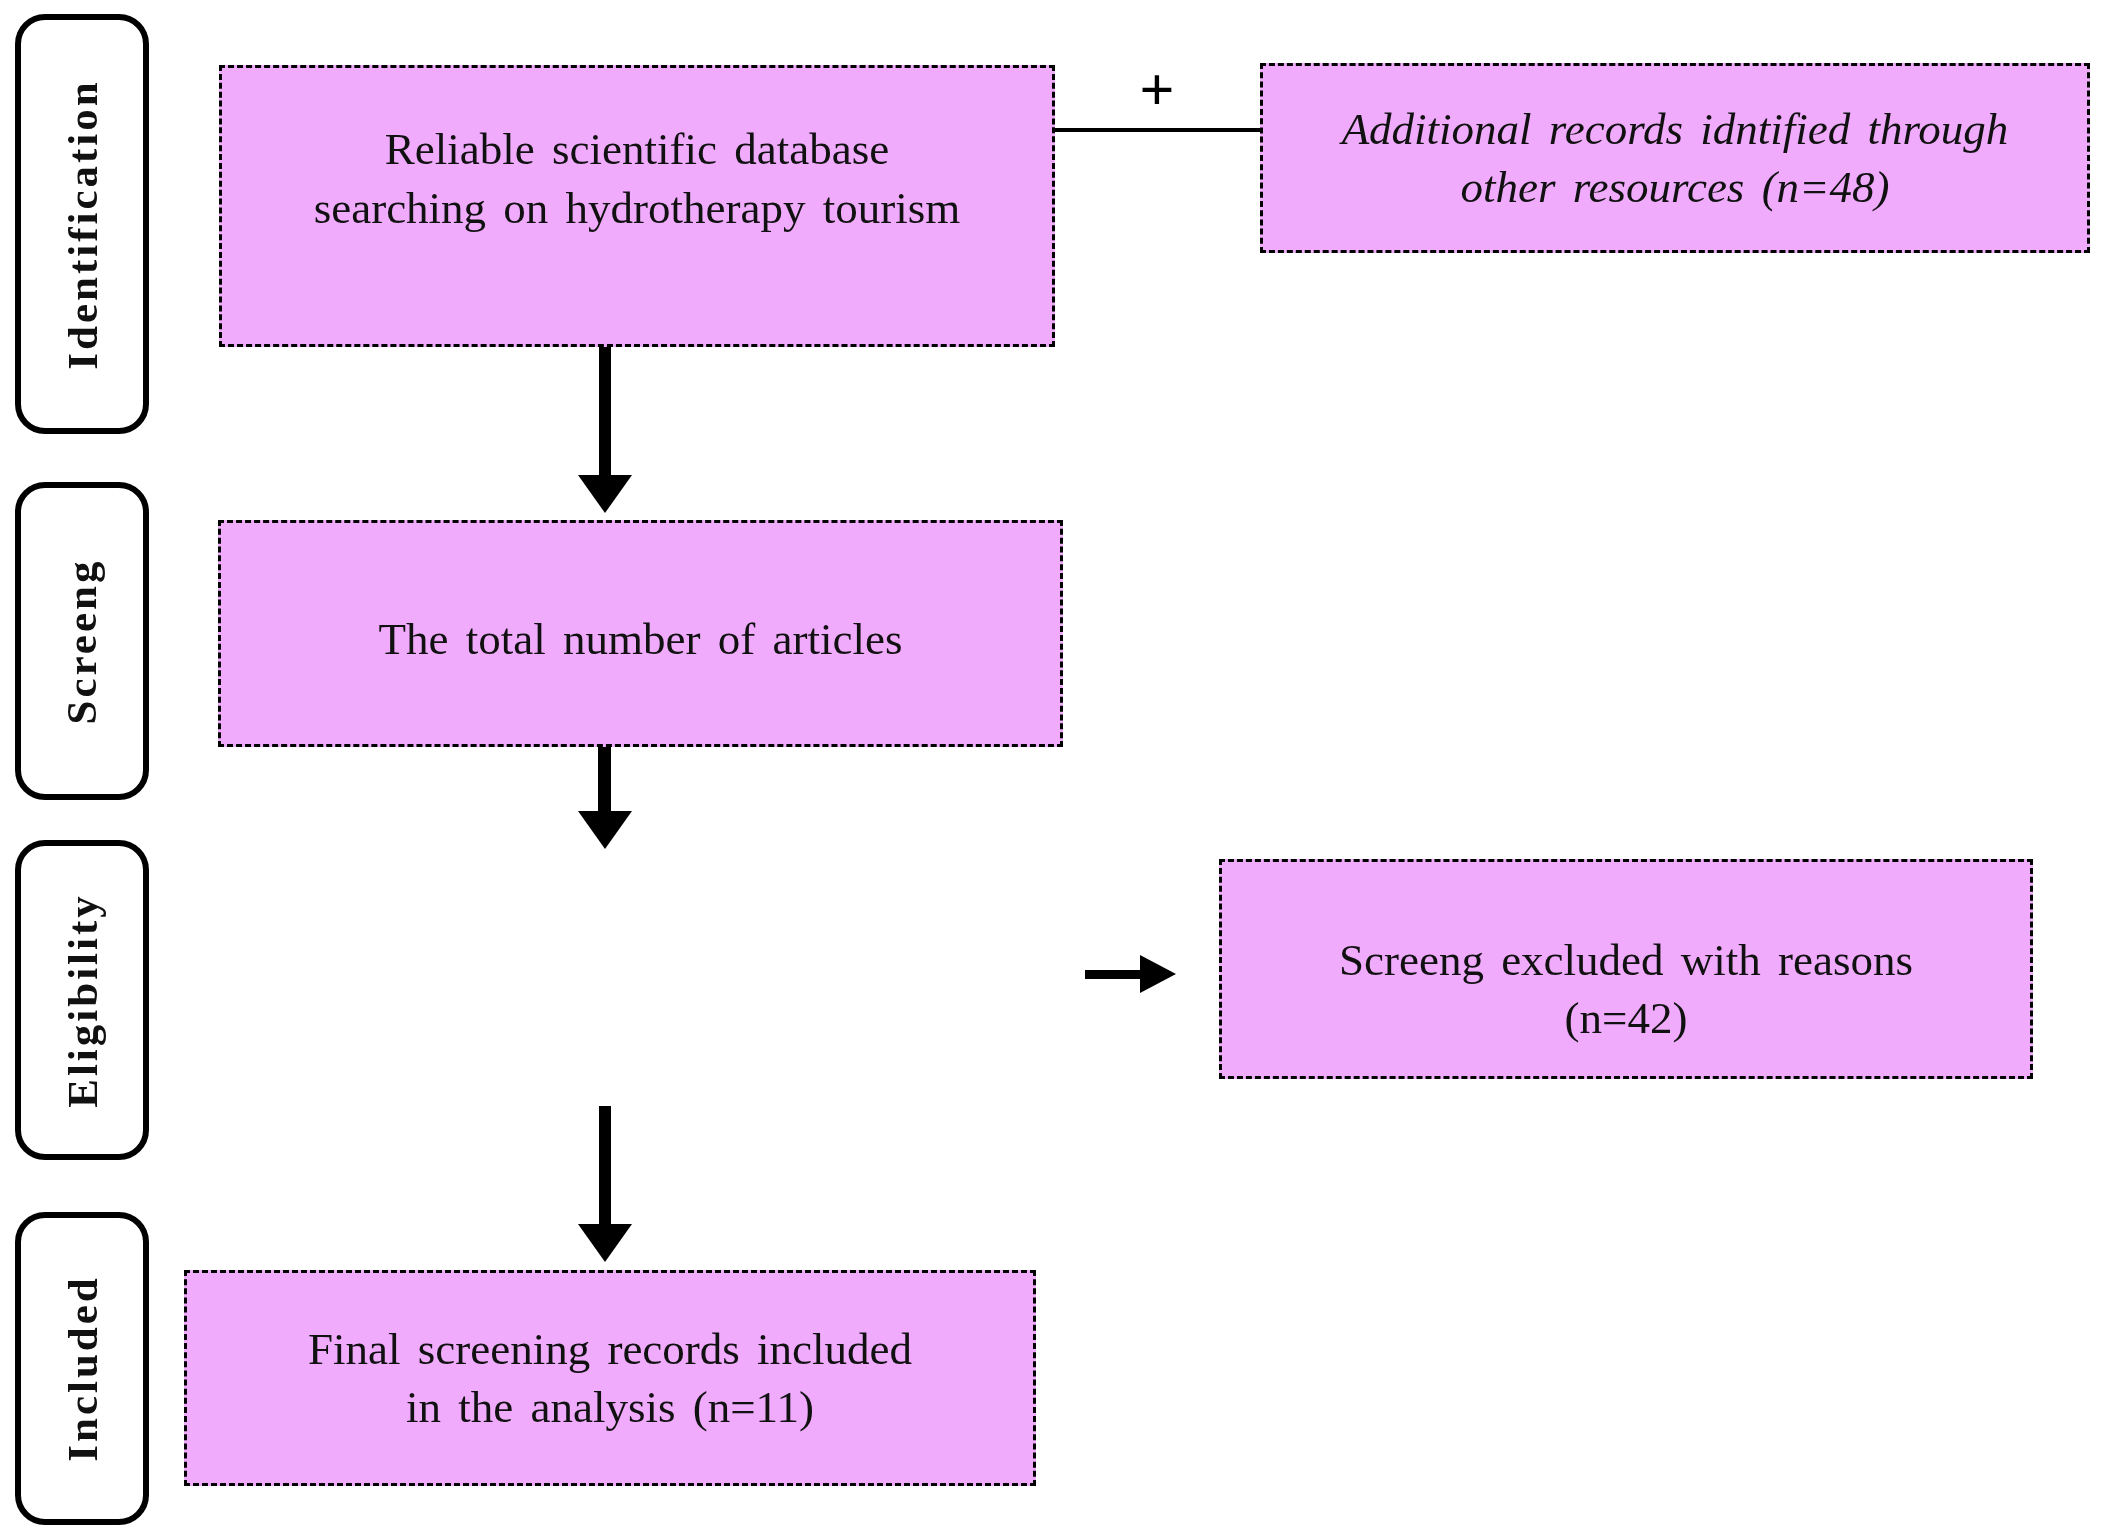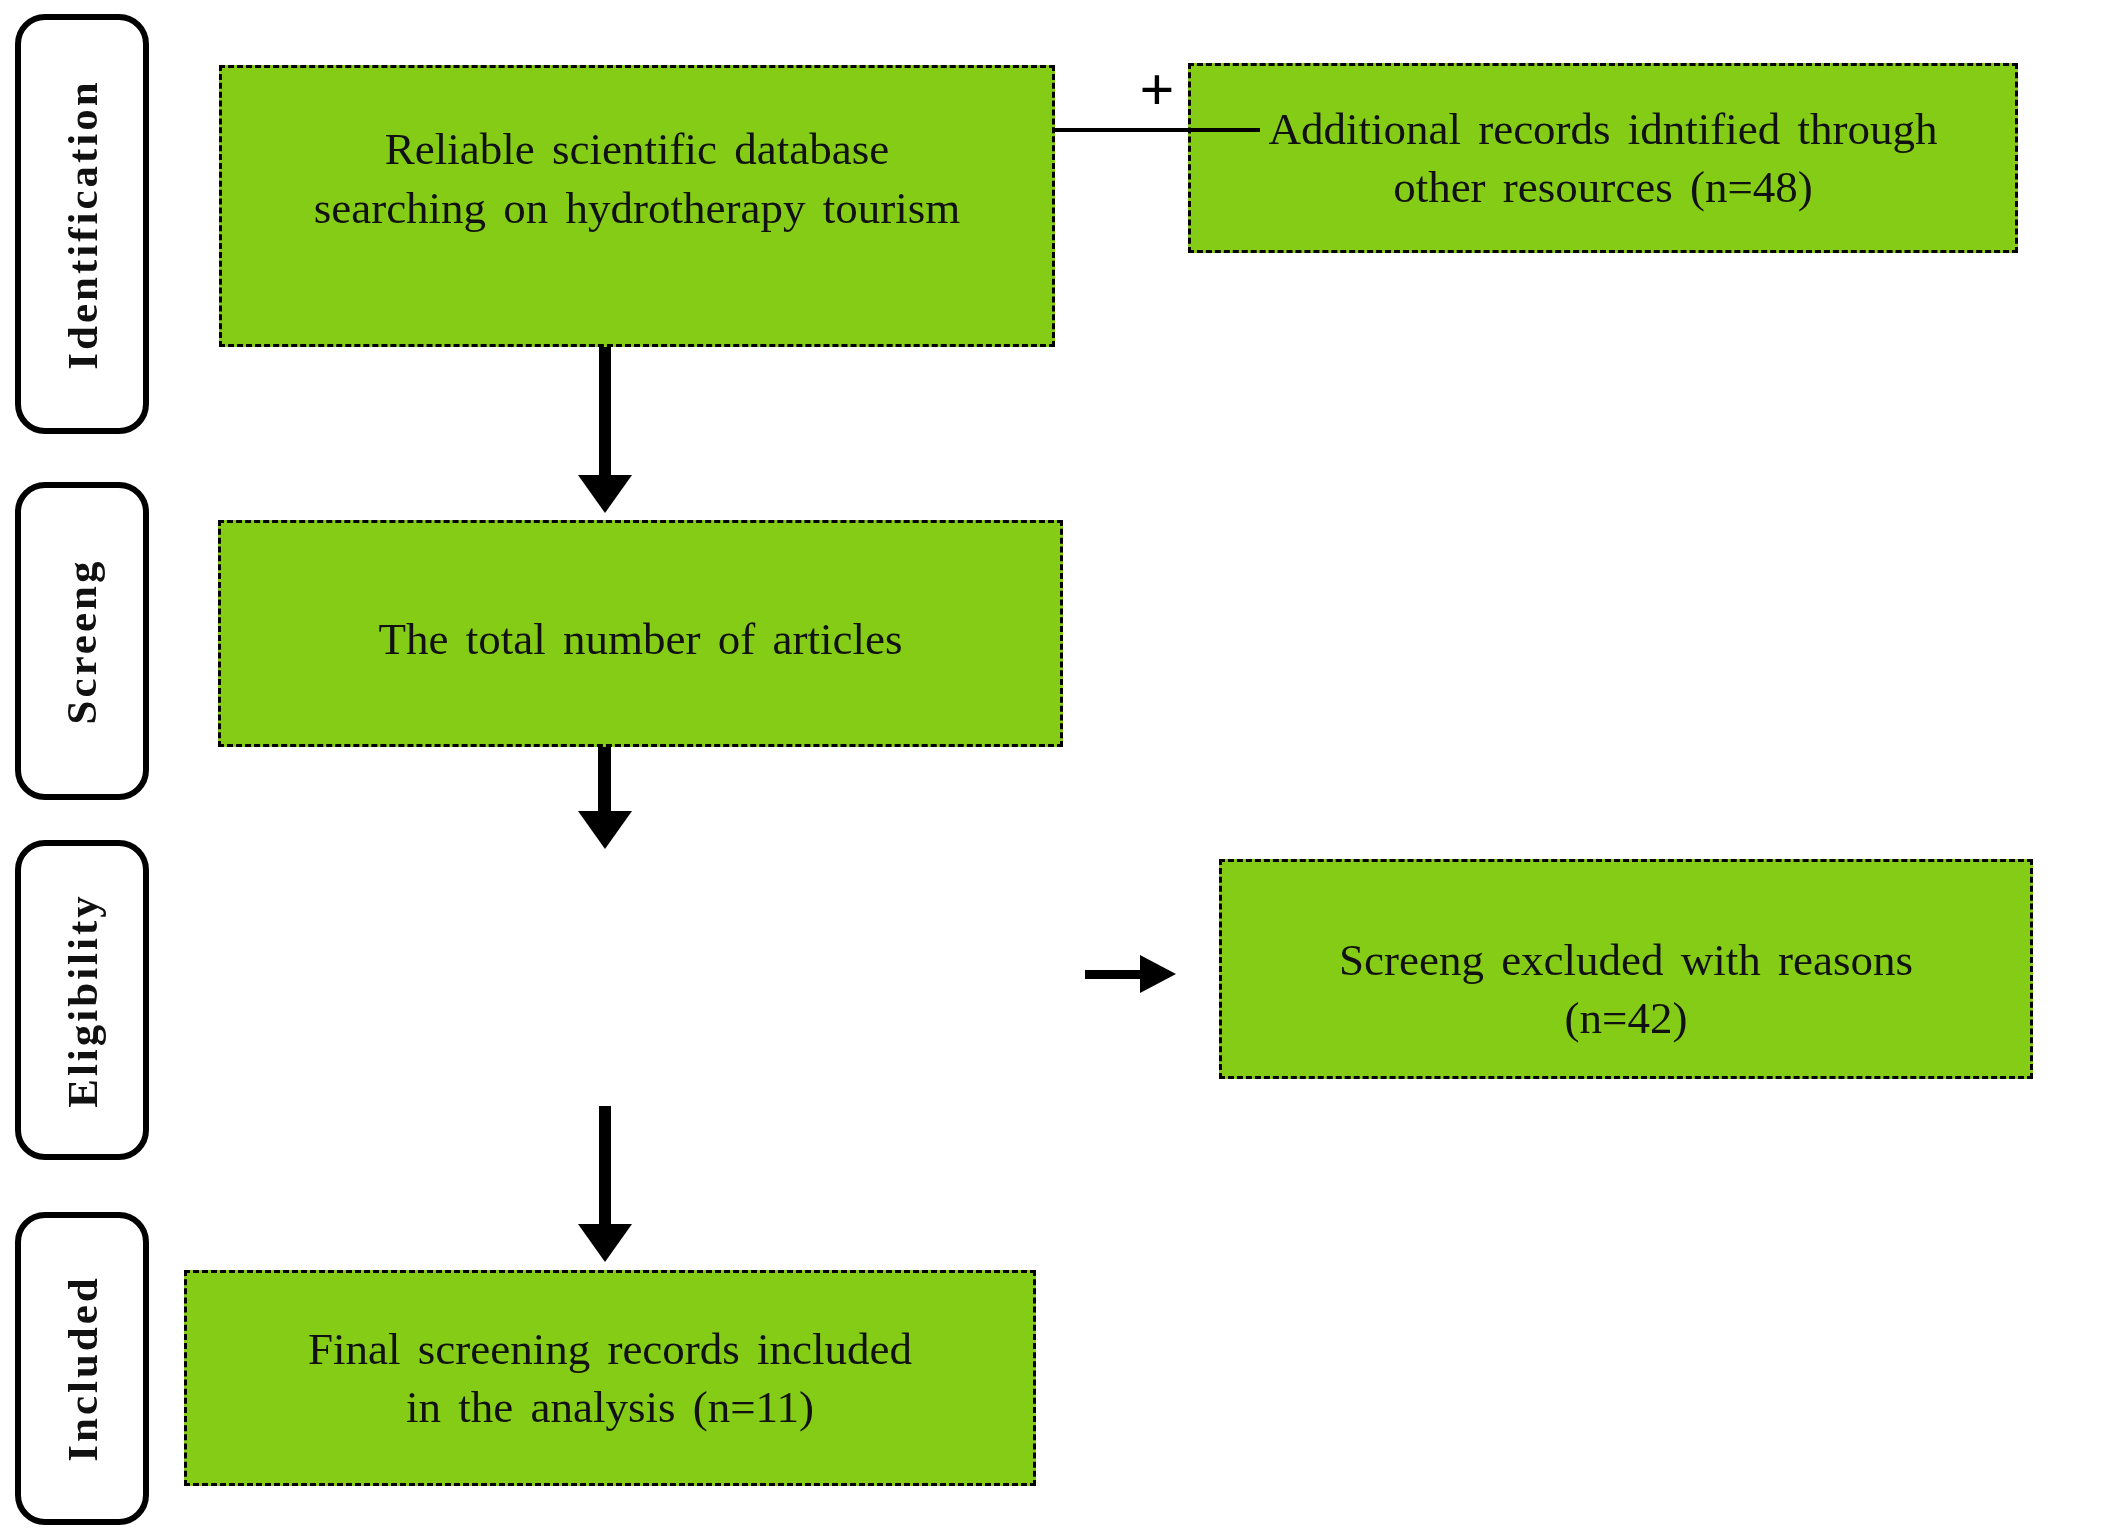--- a/index.html
+++ b/index.html
@@ -37,33 +37,33 @@
   #stage-identification { left: 15px;  top: 14px;   width: 134px; height: 420px; }
   #stage-screening      { left: 15px;  top: 482px;  width: 134px; height: 318px; }
   #stage-eligibility    { left: 15px;  top: 840px;  width: 134px; height: 320px; }
   #stage-included       { left: 15px;  top: 1212px; width: 134px; height: 313px; }
 
   
   .fbox {
     position: absolute;
     box-sizing: border-box;
     border: 3px dashed #000;
-    background: #84cc16;
+    background: #f0abfc;
     display: flex;
     flex-direction: column;
     align-items: center;
     justify-content: center;
     text-align: center;
     font-size: 45px;
     line-height: 1.3;
     word-spacing: 6px;
     color: #111;
   }
   #box-database        { left: 219px;  top: 65px;   width: 836px; height: 282px; justify-content: flex-start; padding-top: 52px; }
-  #box-additional      { left: 1188px; top: 63px;   width: 830px; height: 190px; }
+  #box-additional      { left: 1260px; top: 63px;   width: 830px; height: 190px; font-style: italic; }
   #box-total           { left: 218px;  top: 520px;  width: 845px; height: 227px; padding-top: 12px; }
   #box-duplicates      { left: 218px;  top: 859px;  width: 838px; height: 247px; padding-bottom: 34px; }
   #box-excluded        { left: 1219px; top: 859px;  width: 814px; height: 220px; padding-top: 40px; }
   #box-final           { left: 184px;  top: 1270px; width: 852px; height: 216px; }
 
   
   .shaft-v { position: absolute; background: #000; }
   .head-down {
     position: absolute; width: 0; height: 0;
     border-left: 27px solid transparent;

